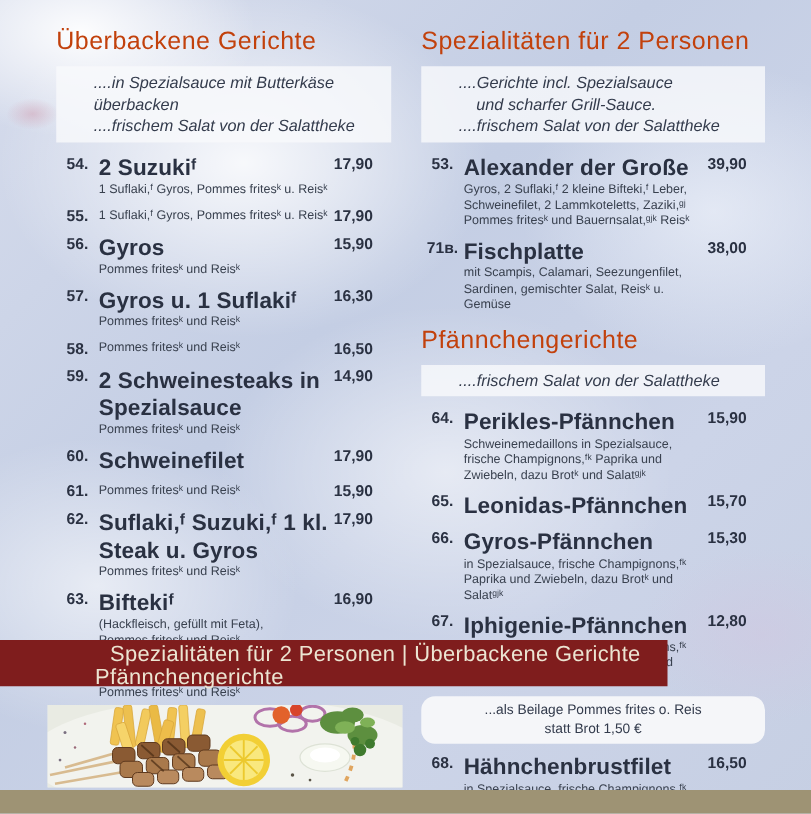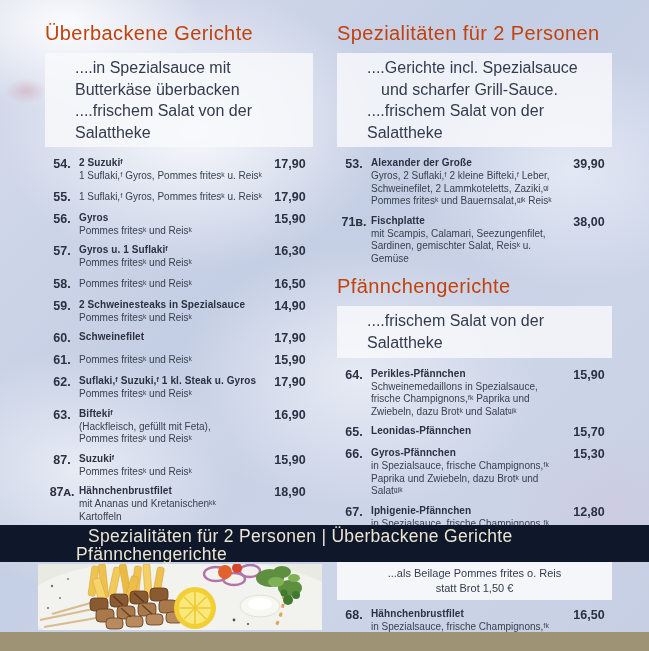--- a/index.html
+++ b/index.html
@@ -22,38 +22,39 @@
   .col-left  { left:45px;  width:268px; }
   .col-right { left:337px; width:275px; }
   h1.sec {
     font-size:20px; font-weight:400; color:#c2410c;
     letter-spacing:.4px; margin:22px 0 8px 0; white-space:nowrap;
   }
   .col-right h1.sec.pfann { margin-top:10px; }
   .notebox {
     background:rgba(248,249,251,.82);
     padding:4px 23px 4px 30px;
-    font-size:16px; line-height:1.35; color:#333b4c;
+    font-size:13px; line-height:1.35; color:#333b4c;
     margin-bottom:10px;
+    font-style:italic;
   }
   .notebox .indent { padding-left:14px; }
   .item { display:flex; align-items:flex-start; margin-bottom:7px; }
   .item .num  { flex:0 0 34px; font-weight:bold; font-size:12.5px; line-height:1.2;text-align:center; }
   .item .mid  { flex:1 1 auto; min-width:0; }
-  .item .name { display:block; font-weight:bold; font-size:10px; line-height:1.2; letter-spacing:.1px; }
+  .item .name { display:block; font-weight:bold; font-size:18px; line-height:1.2; letter-spacing:.1px; }
   .item .desc { display:block; font-size:10px; line-height:1.25; color:#39414f; white-space:pre-line; margin-top:1px; }
-  .item .price{ flex:0 0 46px; text-align:center; font-weight:bold; font-size:12.5px; line-height:1.2; }
+  .item .price{ flex:0 0 46px; text-align:left; font-weight:bold; font-size:12.5px; line-height:1.2; }
   .beilagebox {
     background:rgba(250,250,251,.9);
     font-size:11px; line-height:1.35; color:#333b4c;
-    text-align:center; padding:4px 4px; margin:4px 0 8px 0;
+    text-align:center; padding:4px 4px; margin:4px 0 8px 0;border-radius:11px;
   }
   .banner {
-    position:absolute; left:0; top:525px; width:649px; height:37px;
-    background:#0f172a; color:#ece5d2;
+    position:absolute; left:0; top:512px; width:534px; height:37px;
+    background:#7f1d1d; color:#ece5d2;
     font-size:17.5px; line-height:1.03; letter-spacing:.3px;
     padding:2px 0 0 76px;
   }
   .banner .l1 { text-indent:12px; white-space:nowrap; }
   .banner .l2 { white-space:nowrap; }
   .photo {
     position:absolute; left:38px; top:564px; width:284px; height:66px;
     background:#eceee7; overflow:hidden;
   }
   .photo svg { display:block; }

